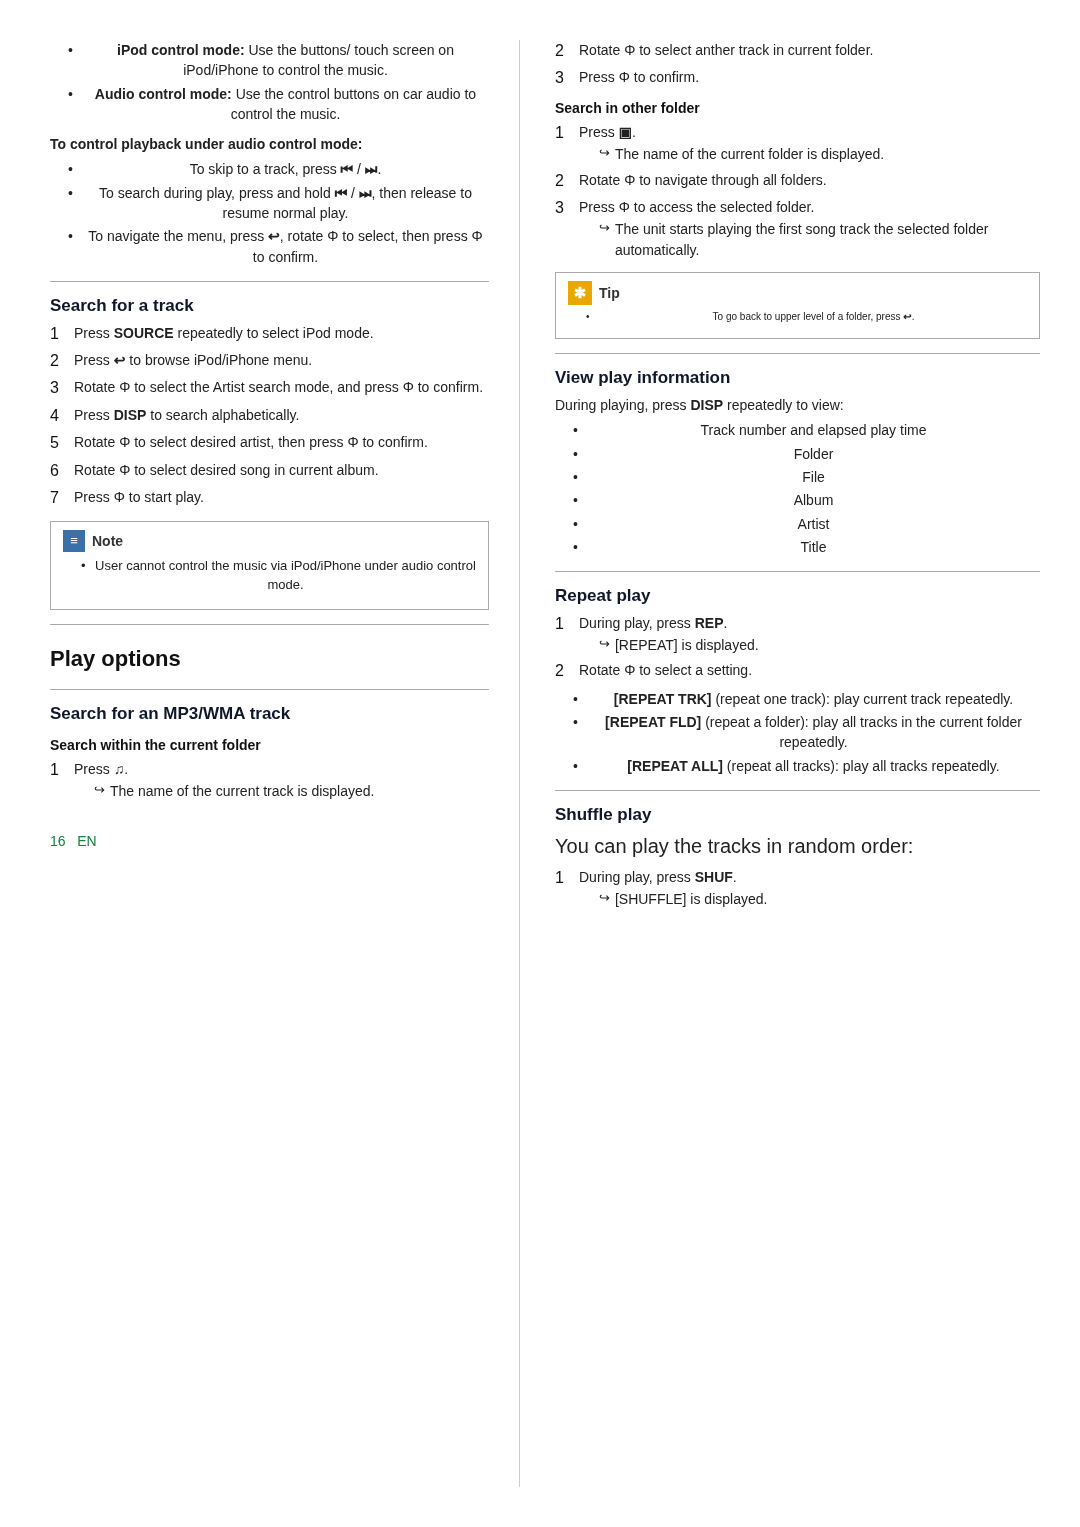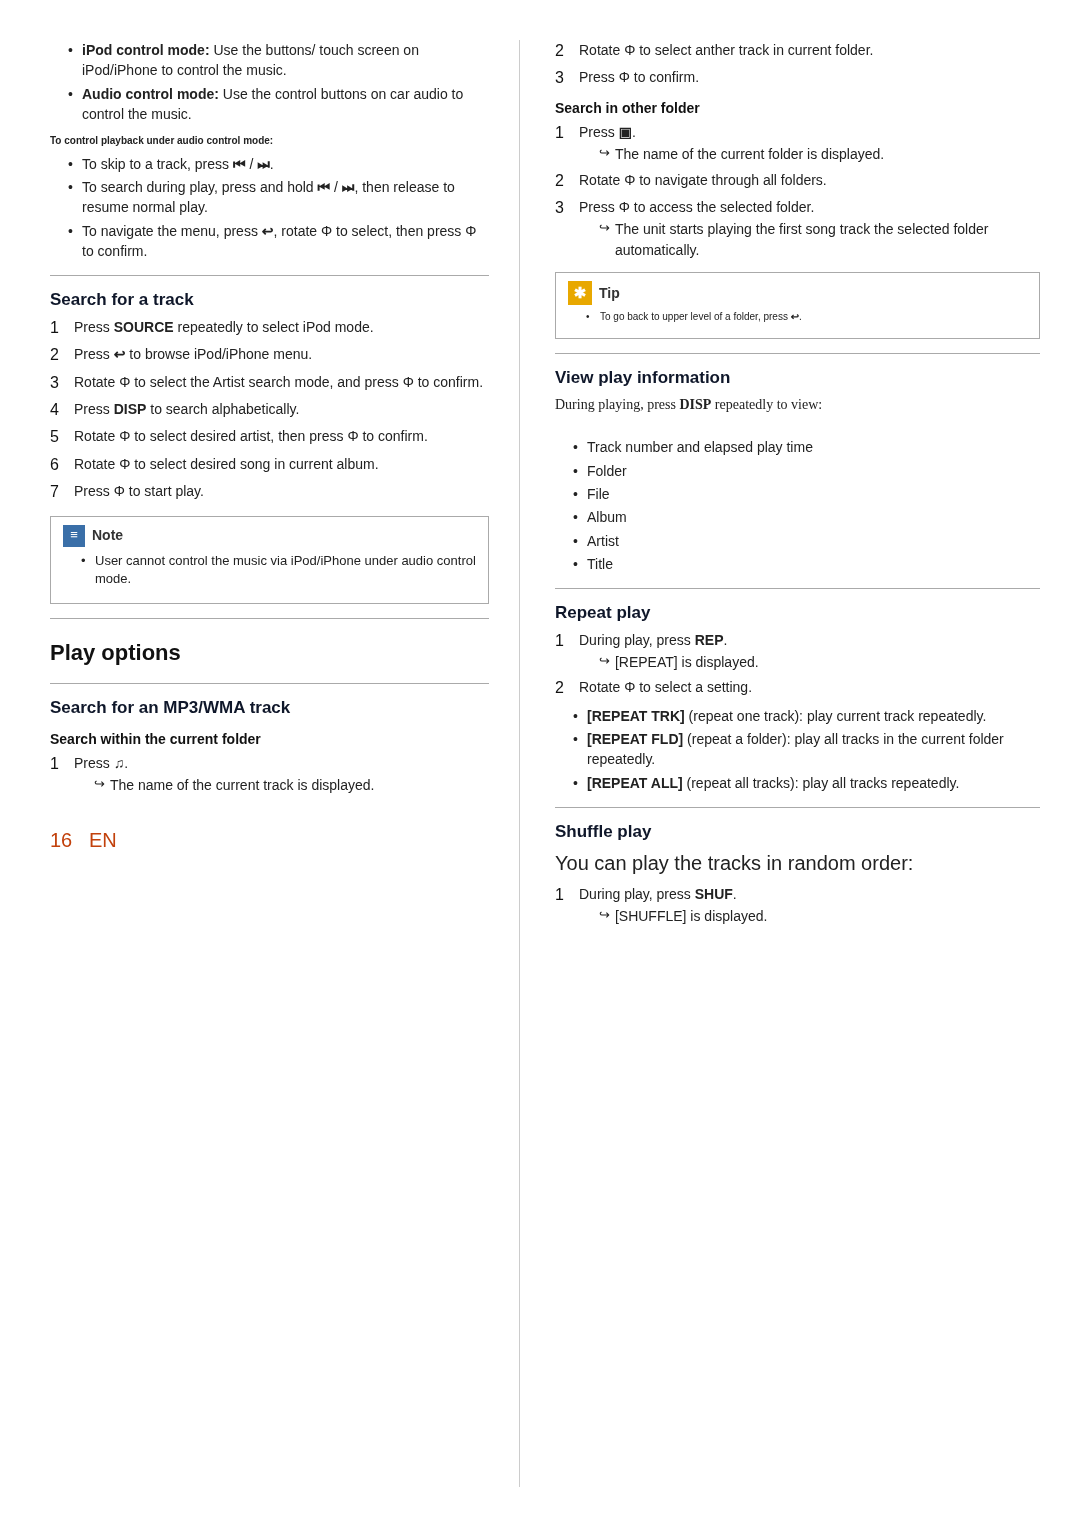--- a/index.html
+++ b/index.html
@@ -56,20 +56,21 @@
       border: none;
       border-top: 1px solid #aaa;
       margin: 14px 0 10px 0;
     }
 
     
     ul.bullet-list {
       list-style: none;
       padding-left: 18px;
       margin-bottom: 6px;
+      text-align: center;
     }
     ul.bullet-list li {
       position: relative;
       padding-left: 14px;
       margin-bottom: 3px;
       font-size: 14px;
     }
     ul.bullet-list li::before {
       content: "•";
       position: absolute;
@@ -174,28 +175,28 @@
     }
     .tip-box ul.bullet-list li {
       font-size: 10px;
     }
 
     
     .bold { font-weight: bold; }
 
     
     .page-num {
-      font-size: 20px;
-      color: #c2410c;
+      font-size: 14px;
+      color: #15803d;
       margin-top: 30px;
     }
 
     
     .control-mode-header {
-      font-size: 10px;
+      font-size: 14px;
       font-weight: bold;
       margin-bottom: 5px;
       margin-top: 10px;
     }
 
     
     .sym { font-family: Arial, sans-serif; }
   </style>
 </head>
 <body>
@@ -347,21 +348,21 @@
       </div>
       <ul class="bullet-list">
         <li>To go back to upper level of a folder, press <span class="bold">↩</span>.</li>
       </ul>
     </div>
 
     <hr class="divider">
 
     <div class="section-header-medium">View play information</div>
 
-    <div style="font-size:14px; margin-bottom:22px;font-family:Liberation Serif, serif;">
+    <div style="font-size:14px; margin-bottom:5px;">
       During playing, press <span class="bold">DISP</span> repeatedly to view:
     </div>
 
     <ul class="bullet-list">
       <li>Track number and elapsed play time</li>
       <li>Folder</li>
       <li>File</li>
       <li>Album</li>
       <li>Artist</li>
       <li>Title</li>

